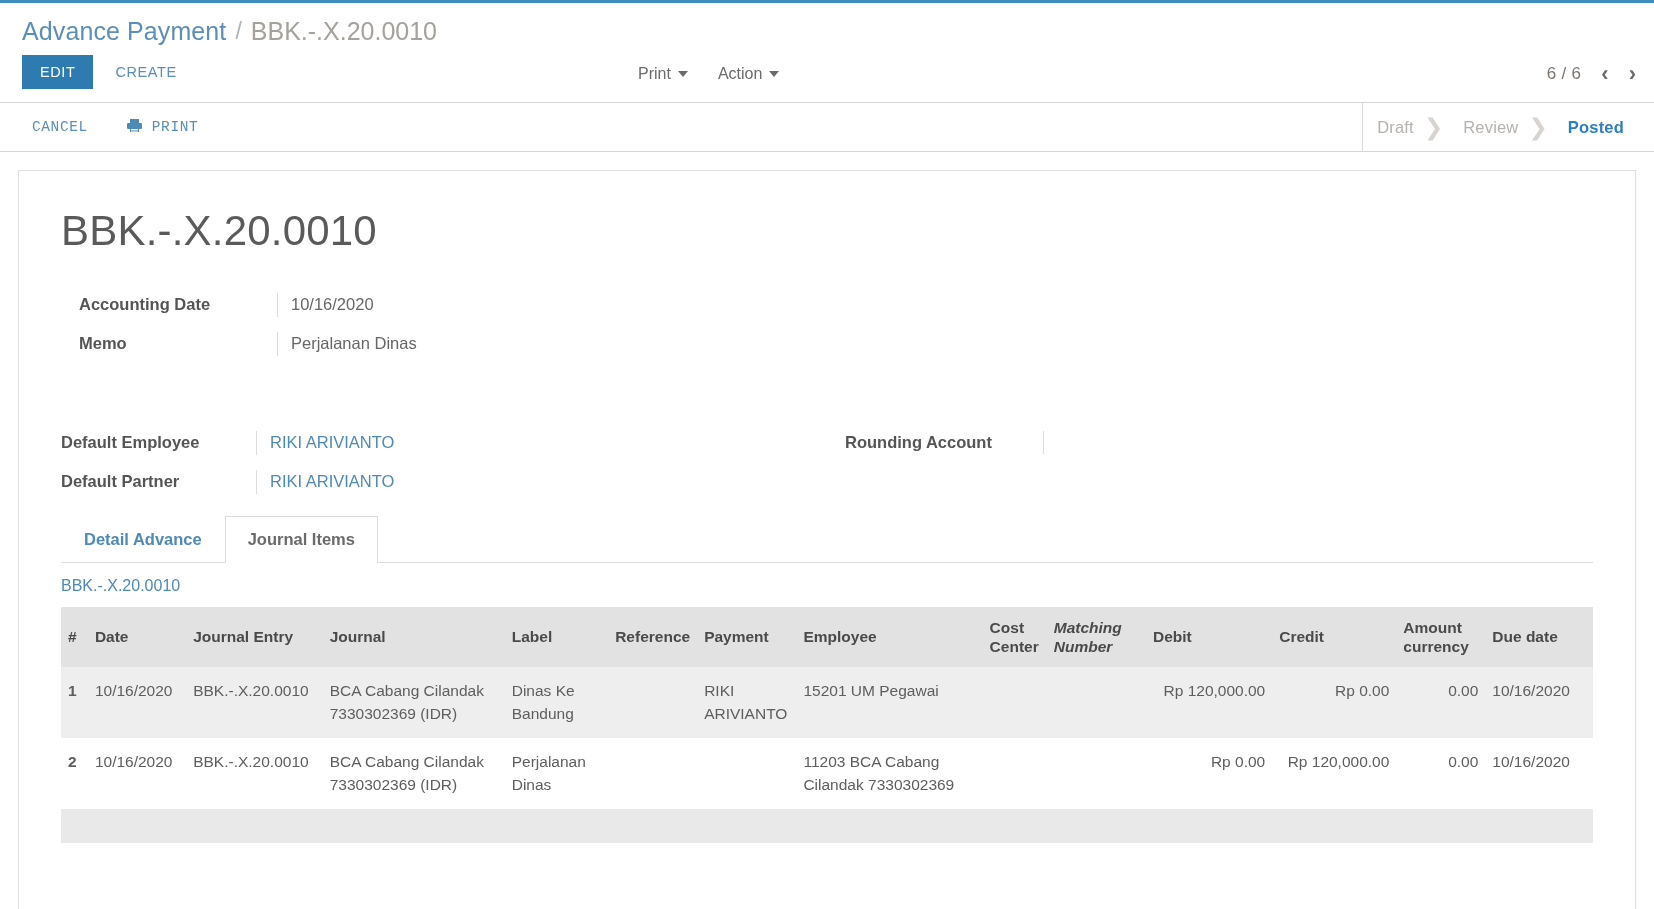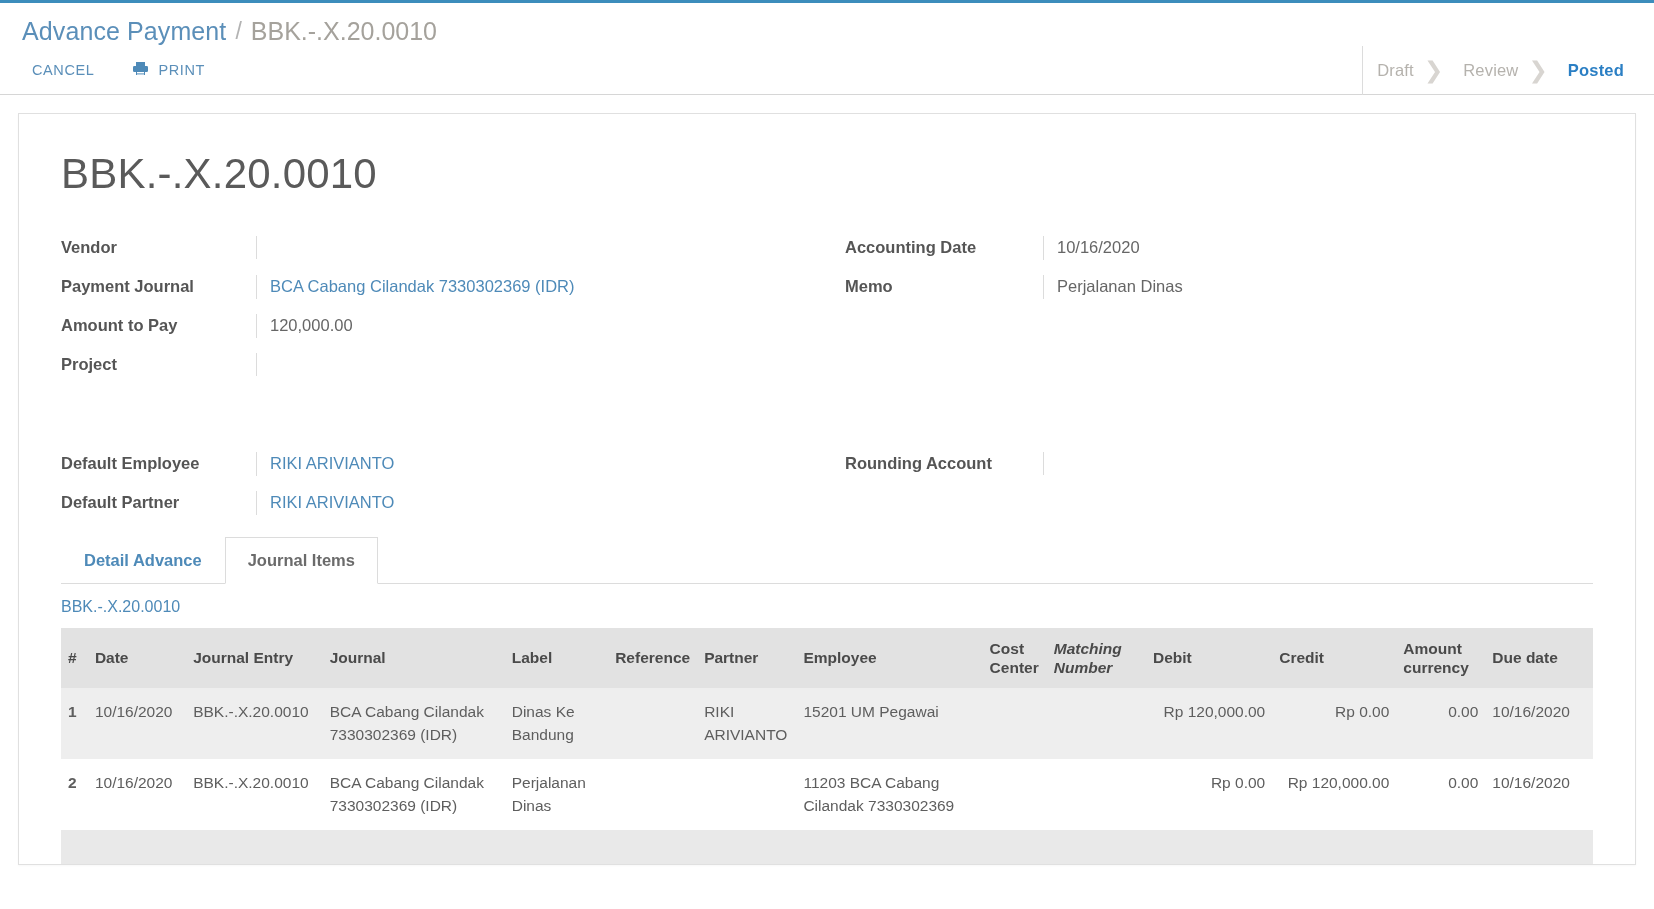--- a/index.html
+++ b/index.html
@@ -70,21 +70,21 @@
   
   .status-row {
     display: flex; align-items: center;
     padding: 0 0 0 22px; height: 49px;
     border-bottom: 1px solid #d6d6d6;
     position: relative;
   }
   .sb-btn {
     background: transparent; border: none; color: #5b8fb9;
     font-size: 14.5px; letter-spacing: .6px; cursor: pointer;
-    font-family: Liberation Sans, sans-serif; padding: 6px 10px;
+    font-family: Liberation Mono, monospace; padding: 6px 10px;
     display: inline-flex; align-items: center; gap: 9px;
   }
   .sb-btn.second { margin-left: 18px; }
   .printer-ico { display:inline-block; }
 
   .statusbar {
     position: absolute; right: 0; top: 0; height: 49px;
     display: flex; align-items: stretch;
     border-left: 1px solid #dcdcdc;
     text-align: center;
@@ -184,20 +184,41 @@
 <div class="app">
 
   <div class="top-accent"></div>
 
   <div class="breadcrumb-row">
     <span class="bc-link">Advance Payment</span>
     <span class="bc-sep">/</span>
     <span class="bc-current">BBK.-.X.20.0010</span>
   </div>
 
+  <div class="control-row">
+    <button class="btn-edit">EDIT</button>
+    <button class="btn-create">CREATE</button>
+
+    <div class="dropdowns">
+      <div class="dd">
+        <span>Print</span>
+        <span class="caret"></span>
+      </div>
+      <div class="dd">
+        <span>Action</span>
+        <span class="caret"></span>
+      </div>
+    </div>
+
+    <div class="pager">
+      <span class="pager-count">6 / 6</span>
+      <span class="pager-arrow">‹</span>
+      <span class="pager-arrow">›</span>
+    </div>
+  </div>
 
   <div class="status-row">
     <button class="sb-btn">CANCEL</button>
     <button class="sb-btn second">
       <span class="printer-ico">
         <svg width="17" height="15" viewBox="0 0 17 15" aria-hidden="true">
           <rect x="4" y="1" width="9" height="4" fill="#4e8ab8"></rect>
           <rect x="1" y="5" width="15" height="6" rx="1.2" fill="#4e8ab8"></rect>
           <rect x="4" y="10" width="9" height="4" fill="#4e8ab8"></rect>
           <rect x="5" y="11" width="7" height="1" fill="#ffffff"></rect>
@@ -221,43 +242,20 @@
       </div>
     </div>
   </div>
 
   <div class="sheet-wrap">
     <div class="sheet">
 
       <div class="doc-title">BBK.-.X.20.0010</div>
 
       <div class="groups">
-        <div class="group left">
-
-          <div class="frow">
-            <div class="flabel">Vendor</div>
-            <div class="fvalue empty"></div>
-          </div>
-
-          <div class="frow">
-            <div class="flabel">Payment Journal</div>
-            <div class="fvalue link">BCA Cabang Cilandak 7330302369 (IDR)</div>
-          </div>
-
-          <div class="frow">
-            <div class="flabel">Amount to Pay</div>
-            <div class="fvalue">120,000.00</div>
-          </div>
-
-          <div class="frow">
-            <div class="flabel">Project</div>
-            <div class="fvalue empty"></div>
-          </div>
-
-        </div>
 
         <div class="group right">
 
           <div class="frow">
             <div class="flabel">Accounting Date</div>
             <div class="fvalue">10/16/2020</div>
           </div>
 
           <div class="frow">
             <div class="flabel">Memo</div>
@@ -305,21 +303,21 @@
 
           <table class="jitems">
             <thead>
               <tr>
                 <th class="c-idx">#</th>
                 <th class="c-date">Date</th>
                 <th class="c-entry">Journal Entry</th>
                 <th class="c-journ">Journal</th>
                 <th class="c-label">Label</th>
                 <th class="c-ref">Reference</th>
-                <th class="c-partn">Partner</th>
+                <th class="c-partn">Payment</th>
                 <th class="c-acct">Employee</th>
                 <th class="c-cost">Cost Center</th>
                 <th class="c-match">Matching Number</th>
                 <th class="c-debit">Debit</th>
                 <th class="c-credit">Credit</th>
                 <th class="c-amtc">Amount currency</th>
                 <th class="c-due">Due date</th>
               </tr>
             </thead>
             <tbody>

